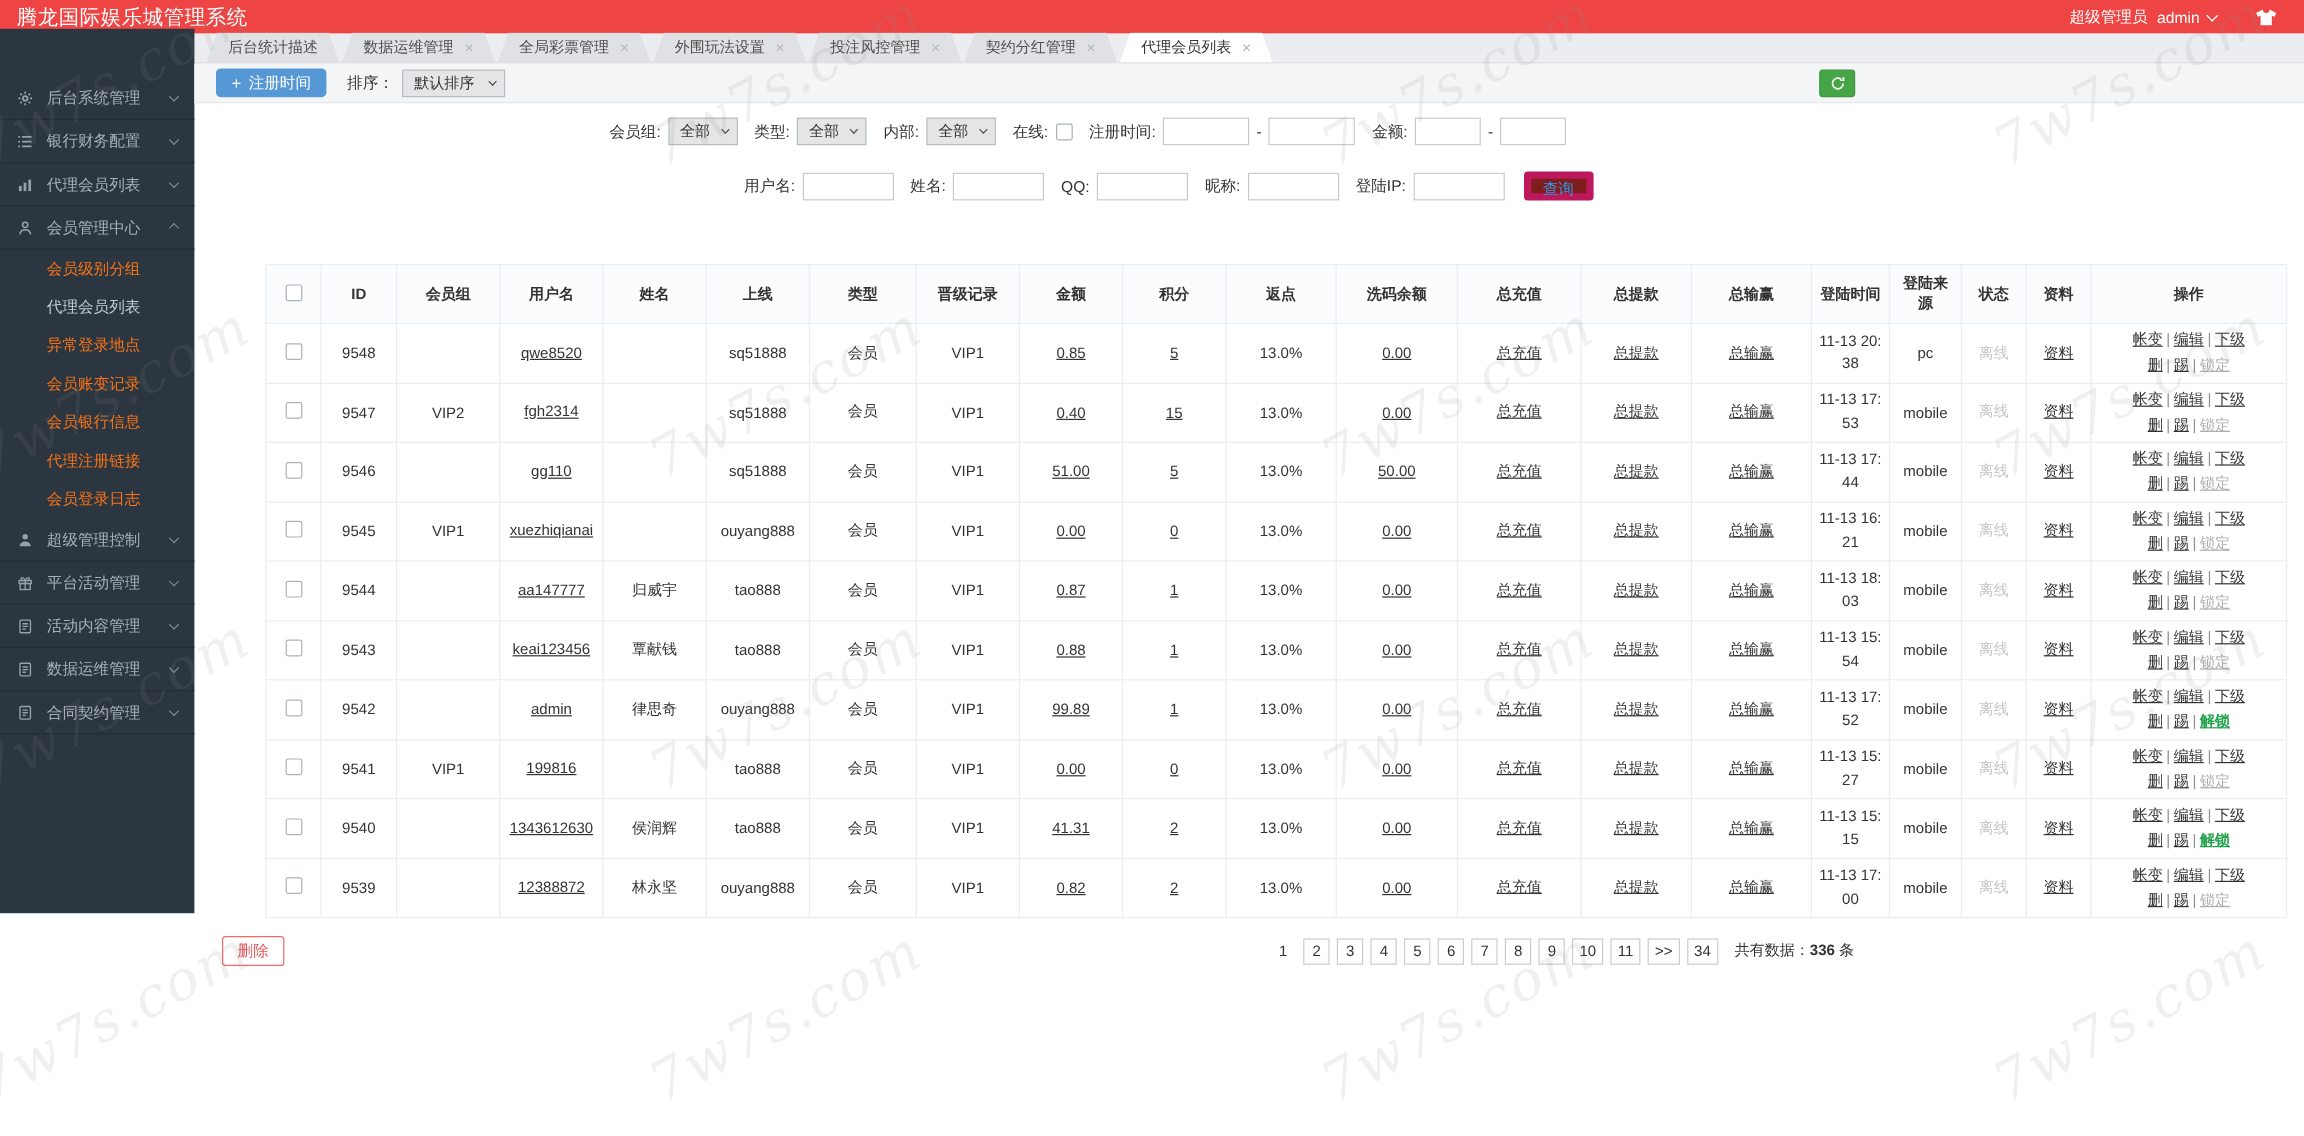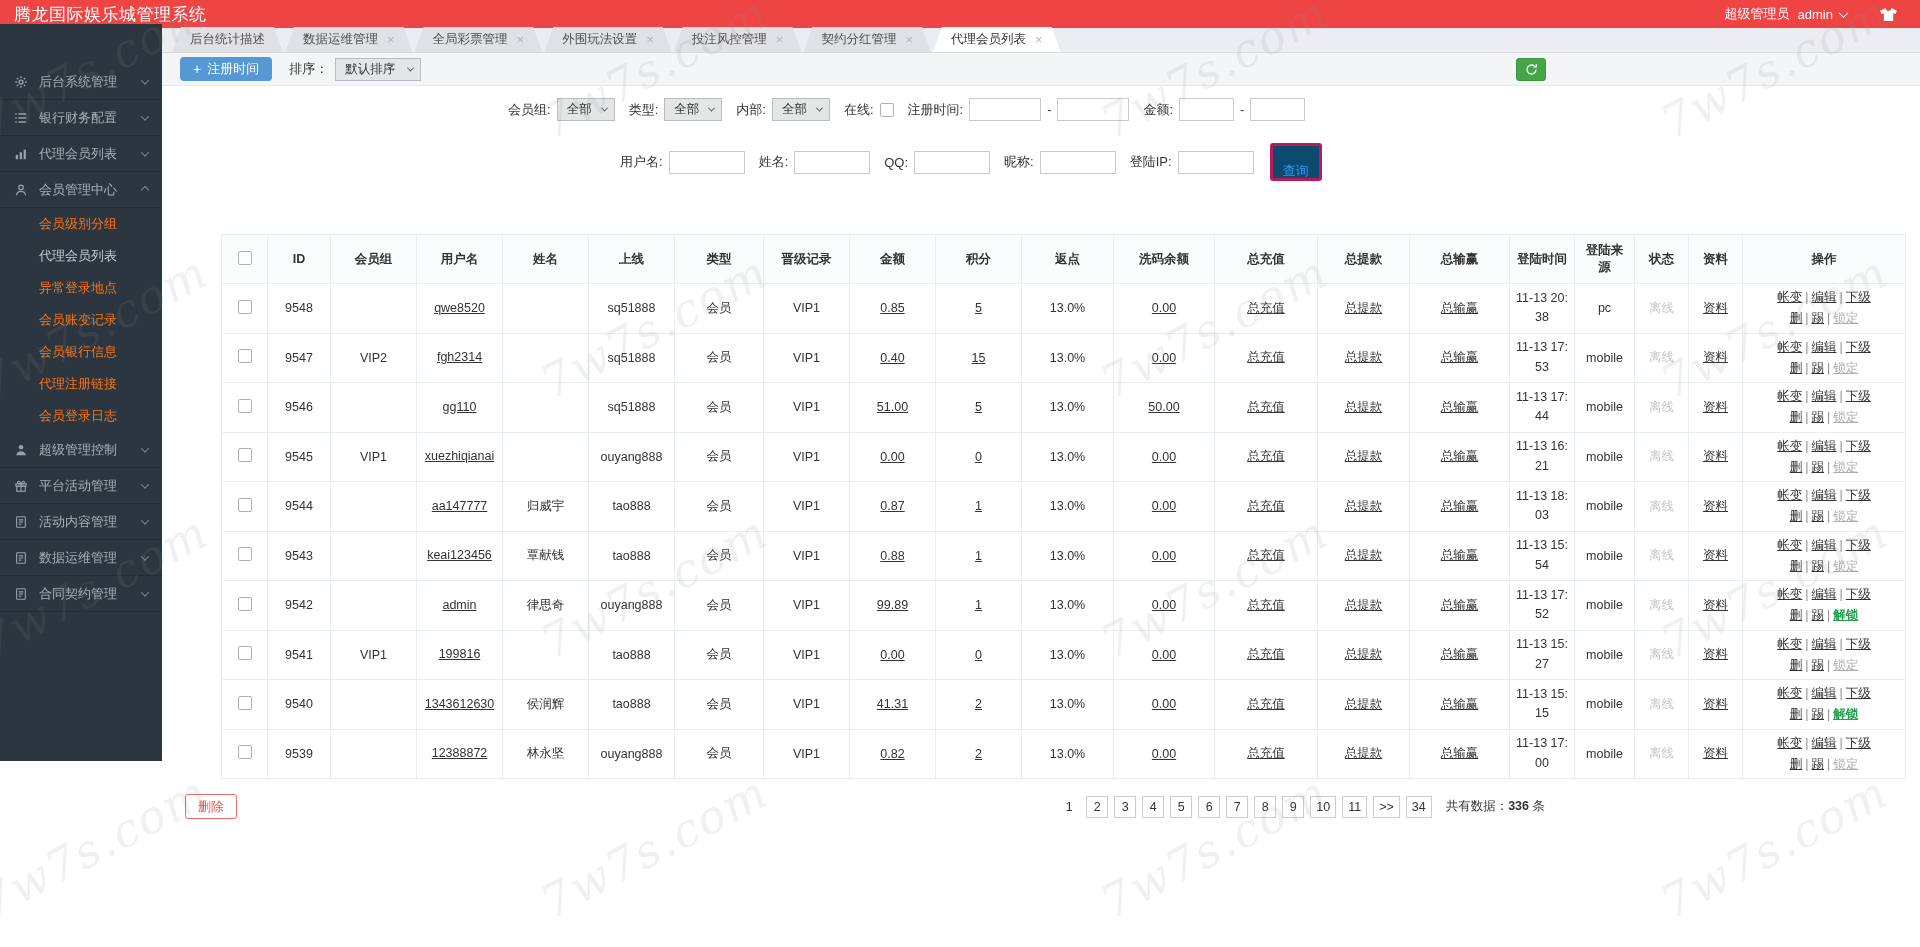--- a/index.html
+++ b/index.html
@@ -48,21 +48,21 @@
   .panel { background:#fff; }
   .frow { display:flex; align-items:center; font-size:13px; color:#333; }
   .frow1 { margin:12px 0 0 346px; }
   .frow2 { margin:22px 0 0 458px; }
   .fg { display:flex; align-items:center; margin-right:14px; }
   .fg label { margin-right:6px; white-space:nowrap; }
   .txt { height:23px; width:76px; border:1px solid #c6cbd0; padding:0 4px; font-size:12.5px; background:#fff; }
   .w72 { width:72px; } .w56 { width:55px; }
   .dash { margin:0 6px; }
   .cb { appearance:none; -webkit-appearance:none; width:14px; height:14px; border:1px solid #abb2b9; border-radius:2px; background:#fff; margin:0; cursor:pointer; }
-  .btn-search { height:24px; padding:16px 10px; background:#0c4a6e; border:3px solid #be185d; color:#2f97ef; border-radius:3px; font-size:13px; margin-left:2px; cursor:pointer; }
+  .btn-search { height:24px; padding:0 10px; background:#7f1d1d; border:6px solid #be185d; color:#2f97ef; border-radius:3px; font-size:13px; margin-left:2px; cursor:pointer; }
 
   
   table.grid { border-collapse:collapse; table-layout:fixed; width:1684px; margin:53px 0 0 59px; font-size:12.5px; color:#333; border:1px solid #e2e9ee; }
   .grid th, .grid td { border:1px solid #e9eef2; text-align:center; vertical-align:middle; padding:3px 6px; }
   .grid th { height:49px; font-weight:700; background:#fbfcfd; color:#333; }
   .grid td { height:41px; }
   .break { word-break:break-all; line-height:1.55; }
   .lnk { color:#333; text-decoration:underline; cursor:pointer; }
   .muted { color:#c6c6c6; }
   .sep { color:#8f8f8f; margin:0 3px; }

